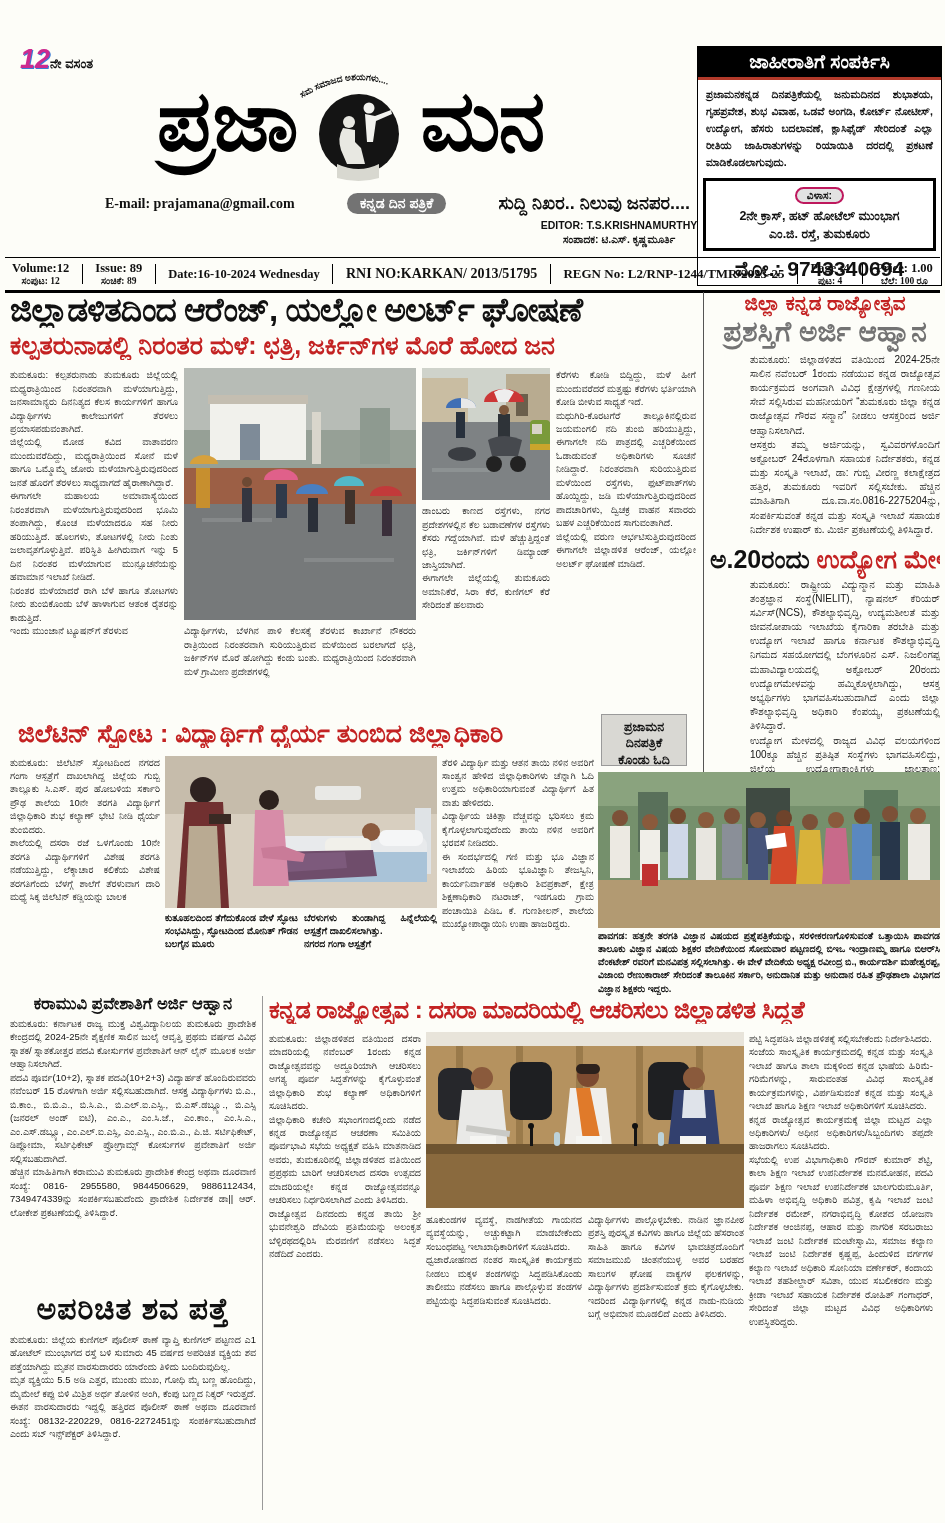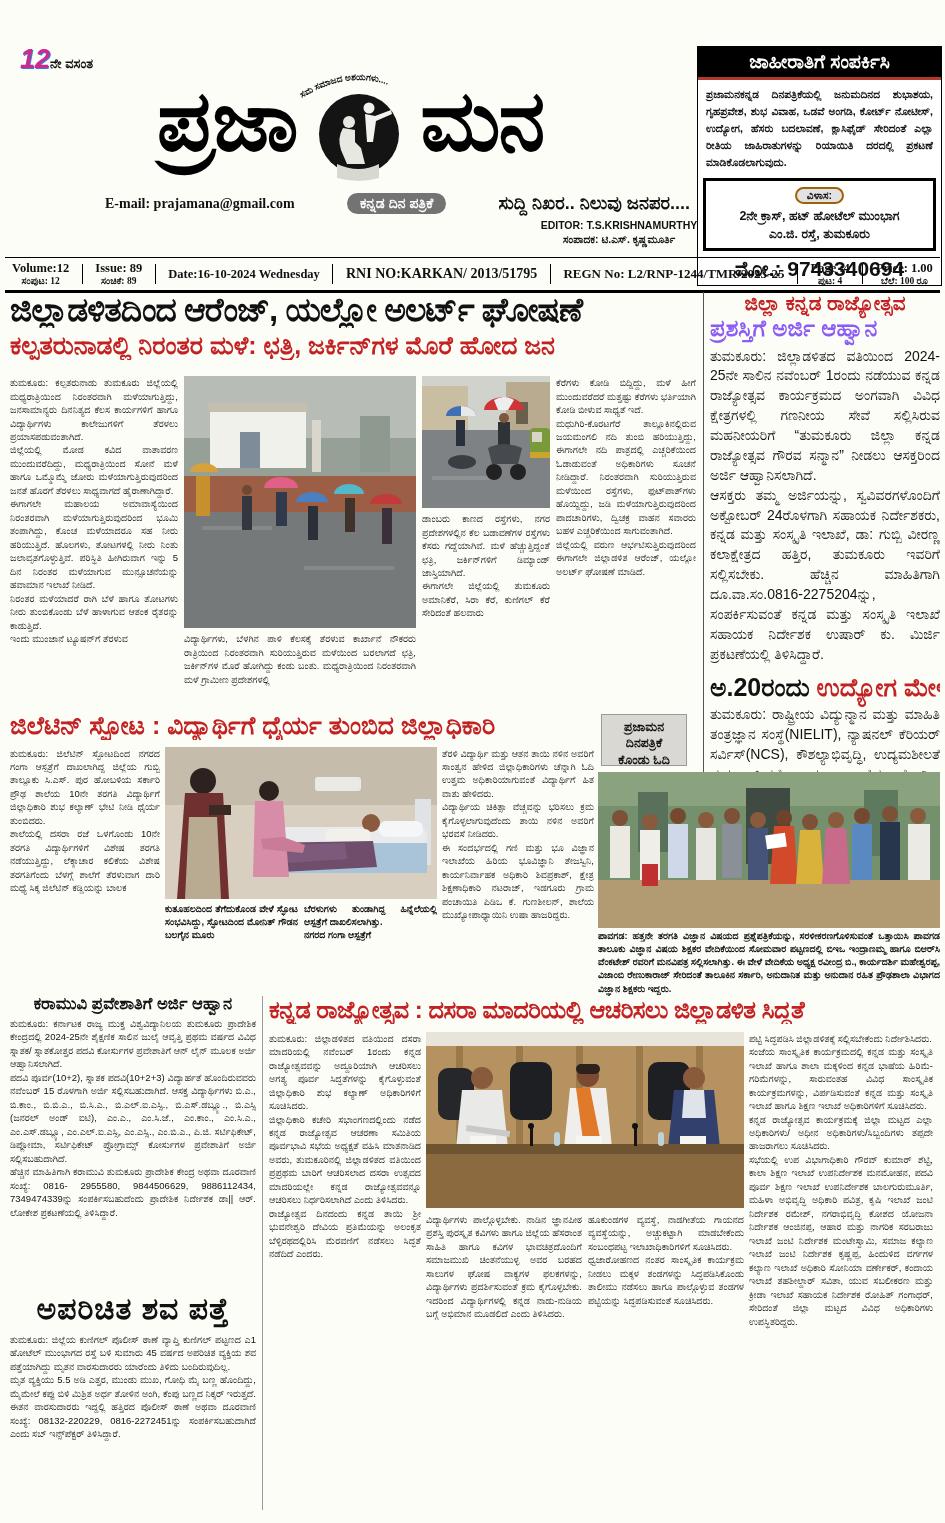--- a/index.html
+++ b/index.html
@@ -22,53 +22,53 @@
   .editor{position:absolute;left:540px;top:218px;width:158px;text-align:center;font-weight:bold;font-size:10.5px;line-height:1.35;}
   .mast-bottom{position:absolute;left:20px;top:228px;width:510px;display:flex;align-items:baseline;gap:34px;}
   .mob{font-weight:bold;font-size:16px;}
   .name-en{font-family:"Liberation Serif",serif;font-weight:bold;font-size:26px;letter-spacing:1px;}
   .name-suffix{font-family:"Liberation Serif",serif;font-size:21px;font-weight:normal;letter-spacing:0;}
   
   .ad-box{position:absolute;left:697px;top:46px;width:243px;border:1px solid #000;background:#fff;}
   .ad-title{background:#000;color:#fff;text-align:center;font-weight:800;font-size:19px;padding:4px 12px;border-bottom:3px solid #b23a2a;}
   .ad-body{padding:6px 8px 4px 8px;font-size:10.6px;font-weight:bold;line-height:1.6;text-align:justify;}
   .addr-box{margin:3px 5px;border:3px solid #000;text-align:center;padding:4px 2px 5px;}
-  .addr-pill{display:inline-block;border:2px solid #a16207;border-radius:12px;background:#e2e2e2;font-size:10.5px;font-weight:bold;padding:0 10px;margin-bottom:3px;}
+  .addr-pill{display:inline-block;border:2px solid #be185d;border-radius:12px;background:#e2e2e2;font-size:10.5px;font-weight:bold;padding:0 10px;margin-bottom:3px;}
   .addr-line{font-weight:800;font-size:12.5px;line-height:1.45;}
   .ad-phone{text-align:center;font-weight:800;font-size:21px;padding:3px 0 4px;}
   
   .info-bar{position:absolute;left:5px;top:257px;width:935px;height:32px;border-top:1px solid #000;border-bottom:3px solid #000;
             display:flex;align-items:center;justify-content:space-between;font-family:"Liberation Serif",serif;}
   .info-cell{text-align:center;padding:0 7px;}
   .info-en{font-weight:bold;font-size:12.5px;white-space:nowrap;}
   .info-kn{font-weight:bold;font-size:9.5px;white-space:nowrap;}
   .sep{width:1px;height:20px;background:#000;}
   
   .jtext{font-size:9.5px;line-height:1.42;text-align:justify;white-space:pre-line;}
   .caption{font-size:9.4px;font-weight:600;line-height:1.4;text-align:justify;white-space:pre-line;}
   
   .lead{position:absolute;left:10px;top:292px;width:690px;}
   .lead h1{margin:0;font-size:33px;line-height:1.1;font-weight:800;letter-spacing:-1px;white-space:nowrap;overflow:hidden;}
   .lead h2{margin:3px 0 0 0;font-size:25px;line-height:1.15;font-weight:800;color:var(--accent);white-space:nowrap;overflow:hidden;}
-  .lead-body{display:flex;gap:6px;margin-top:16px;height:347px;overflow:hidden;}
+  .lead-body{display:flex;gap:6px;margin-top:8px;height:347px;overflow:hidden;}
   .lead-c1{width:168px;flex:0 0 auto;}
   .lead-c2{width:232px;flex:0 0 auto;display:flex;flex-direction:column;gap:4px;}
   .lead-c3{width:128px;flex:0 0 auto;display:flex;flex-direction:column;gap:4px;}
   .lead-c4{width:140px;flex:0 0 auto;}
   
   .sidecol{position:absolute;left:703px;top:292px;width:237px;height:482px;border-left:1px solid #555;padding-left:6px;box-sizing:border-box;overflow:hidden;}
   .award-h1{color:var(--accent);font-size:20px;font-weight:800;text-align:center;line-height:1.15;}
-  .award-h2{color:#8b5cf6;font-size:23px;font-weight:800;text-align:left;line-height:1.2;}
-  .side-body{margin-top:4px;font-size:14px;line-height:1.42;text-align:justify;white-space:pre-line;}
+  .award-h2{color:#737373;font-size:28px;font-weight:800;text-align:center;line-height:1.2;}
+  .side-body{margin-top:4px;font-size:10px;line-height:1.42;text-align:justify;white-space:pre-line;margin-left:40px;}
   .jobfair-h{margin-top:9px;font-size:25px;font-weight:800;text-align:center;line-height:1.1;white-space:nowrap;}
   .jobfair-h .red{color:var(--accent);}
   .side-link{font-weight:400;font-family:"Liberation Serif",serif;}
   
   .gelatin{position:absolute;left:10px;top:712px;width:586px;}
-  .gelatin h1{margin:0;font-size:25px;font-weight:800;color:var(--accent);line-height:1.1;white-space:nowrap;overflow:hidden;}
+  .gelatin h1{margin:8px;font-size:25px;font-weight:800;color:var(--accent);line-height:1.1;white-space:nowrap;overflow:hidden;}
   .gel-body{display:flex;gap:5px;margin-top:7px;height:245px;overflow:hidden;}
   .gel-c1{width:150px;flex:0 0 auto;}
   .gel-mid{width:272px;flex:0 0 auto;}
   .gel-cap{display:flex;gap:6px;margin-top:3px;}
   .gel-cap > div{width:50%;}
   .gel-c2{width:152px;flex:0 0 auto;}
   
   .promo{position:absolute;left:601px;top:714px;width:86px;height:52px;background:#d9d8d3;border:1px solid #9a9a9a;
          text-align:center;font-weight:800;font-size:12.5px;line-height:1.3;padding-top:4px;box-sizing:border-box;}
   
@@ -414,23 +414,23 @@
           <rect x="150" y="104" width="26" height="8" fill="#f5f5f2"></rect>
           <rect x="254" y="104" width="26" height="8" fill="#f5f5f2"></rect>
           <rect x="104" y="96" width="3" height="18" fill="#151515"></rect>
           <rect x="208" y="96" width="3" height="18" fill="#151515"></rect>
           <circle cx="105" cy="94" r="3" fill="#111"></circle>
           <circle cx="209" cy="94" r="3" fill="#111"></circle>
           <rect x="128" y="100" width="6" height="14" rx="3" fill="#bcd2da"></rect>
           <rect x="232" y="100" width="6" height="14" rx="3" fill="#bcd2da"></rect>
         </svg>
         <div class="rajyo-midcols">
-          <div class="jtext">ವಿದ್ಯಾರ್ಥಿಗಳು ಪಾಲ್ಗೊಳ್ಳಬೇಕು. ನಾಡಿನ ಜ್ಞಾನಪೀಠ ಪ್ರಶಸ್ತಿ ಪುರಸ್ಕೃತ ಕವಿಗಳು ಹಾಗೂ ಜಿಲ್ಲೆಯ ಹೆಸರಾಂತ ಸಾಹಿತಿ ಹಾಗೂ ಕವಿಗಳ ಭಾವಚಿತ್ರದೊಂದಿಗೆ ಸಮಾಜಮುಖಿ ಚಿಂತನೆಯುಳ್ಳ ಅವರ ಬರಹದ ಸಾಲುಗಳ ಘೋಷ ವಾಕ್ಯಗಳ ಫಲಕಗಳನ್ನು, ವಿದ್ಯಾರ್ಥಿಗಳು ಪ್ರದರ್ಶಿಸುವಂತೆ ಕ್ರಮ ಕೈಗೊಳ್ಳಬೇಕು. ಇದರಿಂದ ವಿದ್ಯಾರ್ಥಿಗಳಲ್ಲಿ ಕನ್ನಡ ನಾಡು-ನುಡಿಯ ಬಗ್ಗೆ ಅಭಿಮಾನ ಮೂಡಲಿದೆ ಎಂದು ತಿಳಿಸಿದರು.</div>
           <div class="jtext">ಹೂಕುಂಡಗಳ ವ್ಯವಸ್ಥೆ, ನಾಡಗೀತೆಯ ಗಾಯನದ ವ್ಯವಸ್ಥೆಯನ್ನು, ಅಚ್ಚುಕಟ್ಟಾಗಿ ಮಾಡಬೇಕೆಂದು ಸಂಬಂಧಪಟ್ಟ ಇಲಾಖಾಧಿಕಾರಿಗಳಿಗೆ ಸೂಚಿಸಿದರು.
 ಧ್ವಜಾರೋಹಣದ ನಂತರ ಸಾಂಸ್ಕೃತಿಕ ಕಾರ್ಯಕ್ರಮ ನೀಡಲು ಮಕ್ಕಳ ತಂಡಗಳನ್ನು ಸಿದ್ಧಪಡಿಸಿಕೊಂಡು ತಾಲೀಮು ನಡೆಸಲು ಹಾಗೂ ಪಾಲ್ಗೊಳ್ಳುವ ತಂಡಗಳ ಪಟ್ಟಿಯನ್ನು ಸಿದ್ಧಪಡಿಸುವಂತೆ ಸೂಚಿಸಿದರು.</div>
+          <div class="jtext">ವಿದ್ಯಾರ್ಥಿಗಳು ಪಾಲ್ಗೊಳ್ಳಬೇಕು. ನಾಡಿನ ಜ್ಞಾನಪೀಠ ಪ್ರಶಸ್ತಿ ಪುರಸ್ಕೃತ ಕವಿಗಳು ಹಾಗೂ ಜಿಲ್ಲೆಯ ಹೆಸರಾಂತ ಸಾಹಿತಿ ಹಾಗೂ ಕವಿಗಳ ಭಾವಚಿತ್ರದೊಂದಿಗೆ ಸಮಾಜಮುಖಿ ಚಿಂತನೆಯುಳ್ಳ ಅವರ ಬರಹದ ಸಾಲುಗಳ ಘೋಷ ವಾಕ್ಯಗಳ ಫಲಕಗಳನ್ನು, ವಿದ್ಯಾರ್ಥಿಗಳು ಪ್ರದರ್ಶಿಸುವಂತೆ ಕ್ರಮ ಕೈಗೊಳ್ಳಬೇಕು. ಇದರಿಂದ ವಿದ್ಯಾರ್ಥಿಗಳಲ್ಲಿ ಕನ್ನಡ ನಾಡು-ನುಡಿಯ ಬಗ್ಗೆ ಅಭಿಮಾನ ಮೂಡಲಿದೆ ಎಂದು ತಿಳಿಸಿದರು.</div>
         </div>
       </div>
       <div class="rajyo-c4 jtext">ಪಟ್ಟಿ ಸಿದ್ಧಪಡಿಸಿ ಜಿಲ್ಲಾಡಳಿತಕ್ಕೆ ಸಲ್ಲಿಸಬೇಕೆಂದು ನಿರ್ದೇಶಿಸಿದರು.
 ಸಂಜೆಯ ಸಾಂಸ್ಕೃತಿಕ ಕಾರ್ಯಕ್ರಮದಲ್ಲಿ ಕನ್ನಡ ಮತ್ತು ಸಂಸ್ಕೃತಿ ಇಲಾಖೆ ಹಾಗೂ ಶಾಲಾ ಮಕ್ಕಳಿಂದ ಕನ್ನಡ ಭಾಷೆಯ ಹಿರಿಮೆ-ಗರಿಮೆಗಳನ್ನು, ಸಾರುವಂತಹ ವಿವಿಧ ಸಾಂಸ್ಕೃತಿಕ ಕಾರ್ಯಕ್ರಮಗಳನ್ನು, ವಿರ್ಪಡಿಸುವಂತೆ ಕನ್ನಡ ಮತ್ತು ಸಂಸ್ಕೃತಿ ಇಲಾಖೆ ಹಾಗೂ ಶಿಕ್ಷಣ ಇಲಾಖೆ ಅಧಿಕಾರಿಗಳಿಗೆ ಸೂಚಿಸಿದರು.
 ಕನ್ನಡ ರಾಜ್ಯೋತ್ಸವ ಕಾರ್ಯಕ್ರಮಕ್ಕೆ ಜಿಲ್ಲಾ ಮಟ್ಟದ ಎಲ್ಲಾ ಅಧಿಕಾರಿಗಳು/ ಅಧೀನ ಅಧಿಕಾರಿಗಳು/ಸಿಬ್ಬಂದಿಗಳು ತಪ್ಪದೇ ಹಾಜರಾಗಲು ಸೂಚಿಸಿದರು.
 ಸಭೆಯಲ್ಲಿ ಉಪ ವಿಭಾಗಾಧಿಕಾರಿ ಗೌರವ್ ಕುಮಾರ್ ಶೆಟ್ಟಿ, ಕಾಲಾ ಶಿಕ್ಷಣ ಇಲಾಖೆ ಉಪನಿರ್ದೇಶಕ ಮನಮೋಹನ, ಪದವಿ ಪೂರ್ವ ಶಿಕ್ಷಣ ಇಲಾಖೆ ಉಪನಿರ್ದೇಶಕ ಬಾಲಗುರುಮೂರ್ತಿ, ಮಹಿಳಾ ಅಭಿವೃದ್ಧಿ ಅಧಿಕಾರಿ ಪವಿತ್ರ, ಕೃಷಿ ಇಲಾಖೆ ಜಂಟಿ ನಿರ್ದೇಶಕ ರಮೇಶ್, ನಗರಾಭಿವೃದ್ಧಿ ಕೋಶದ ಯೋಜನಾ ನಿರ್ದೇಶಕ ಆಂಜಿನಪ್ಪ, ಆಹಾರ ಮತ್ತು ನಾಗರಿಕ ಸರಬರಾಜು ಇಲಾಖೆ ಜಂಟಿ ನಿರ್ದೇಶಕ ಮಂಟೇಸ್ವಾಮಿ, ಸಮಾಜ ಕಲ್ಯಾಣ ಇಲಾಖೆ ಜಂಟಿ ನಿರ್ದೇಶಕ ಕೃಷ್ಣಪ್ಪ, ಹಿಂದುಳಿದ ವರ್ಗಗಳ ಕಲ್ಯಾಣ ಇಲಾಖೆ ಅಧಿಕಾರಿ ಸೋನಿಯಾ ವರ್ಣೇಕರ್, ಕಂದಾಯ ಇಲಾಖೆ ತಹಶೀಲ್ದಾರ್ ಸವಿತಾ, ಯುವ ಸಬಲೀಕರಣ ಮತ್ತು ಕ್ರೀಡಾ ಇಲಾಖೆ ಸಹಾಯಕ ನಿರ್ದೇಶಕ ರೋಹಿತ್ ಗಂಗಾಧರ್, ಸೇರಿದಂತೆ ಜಿಲ್ಲಾ ಮಟ್ಟದ ವಿವಿಧ ಅಧಿಕಾರಿಗಳು ಉಪಸ್ಥಿತರಿದ್ದರು.</div>
     </div>
   </section>
 
 </div>

